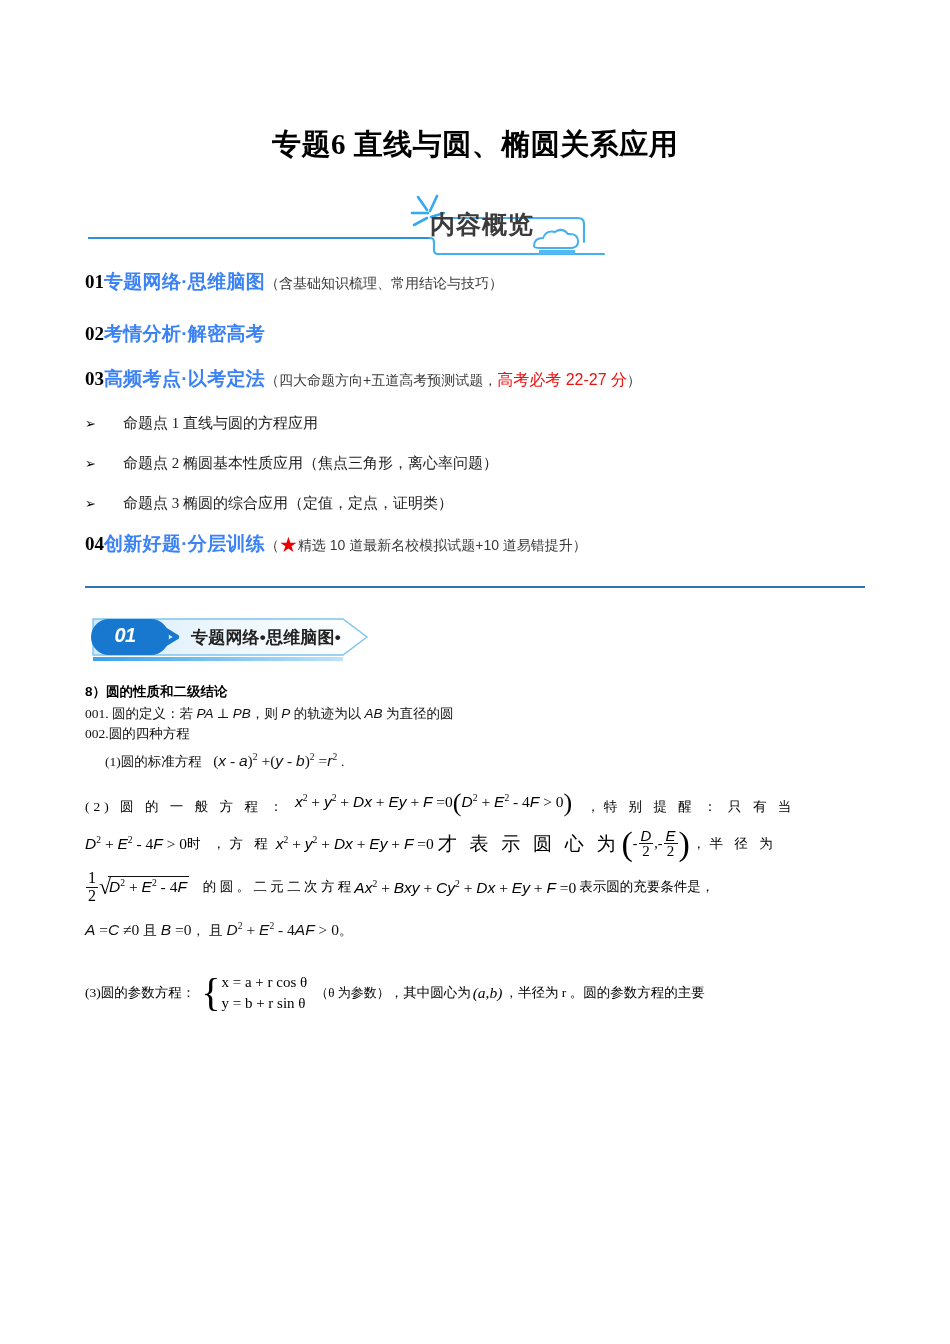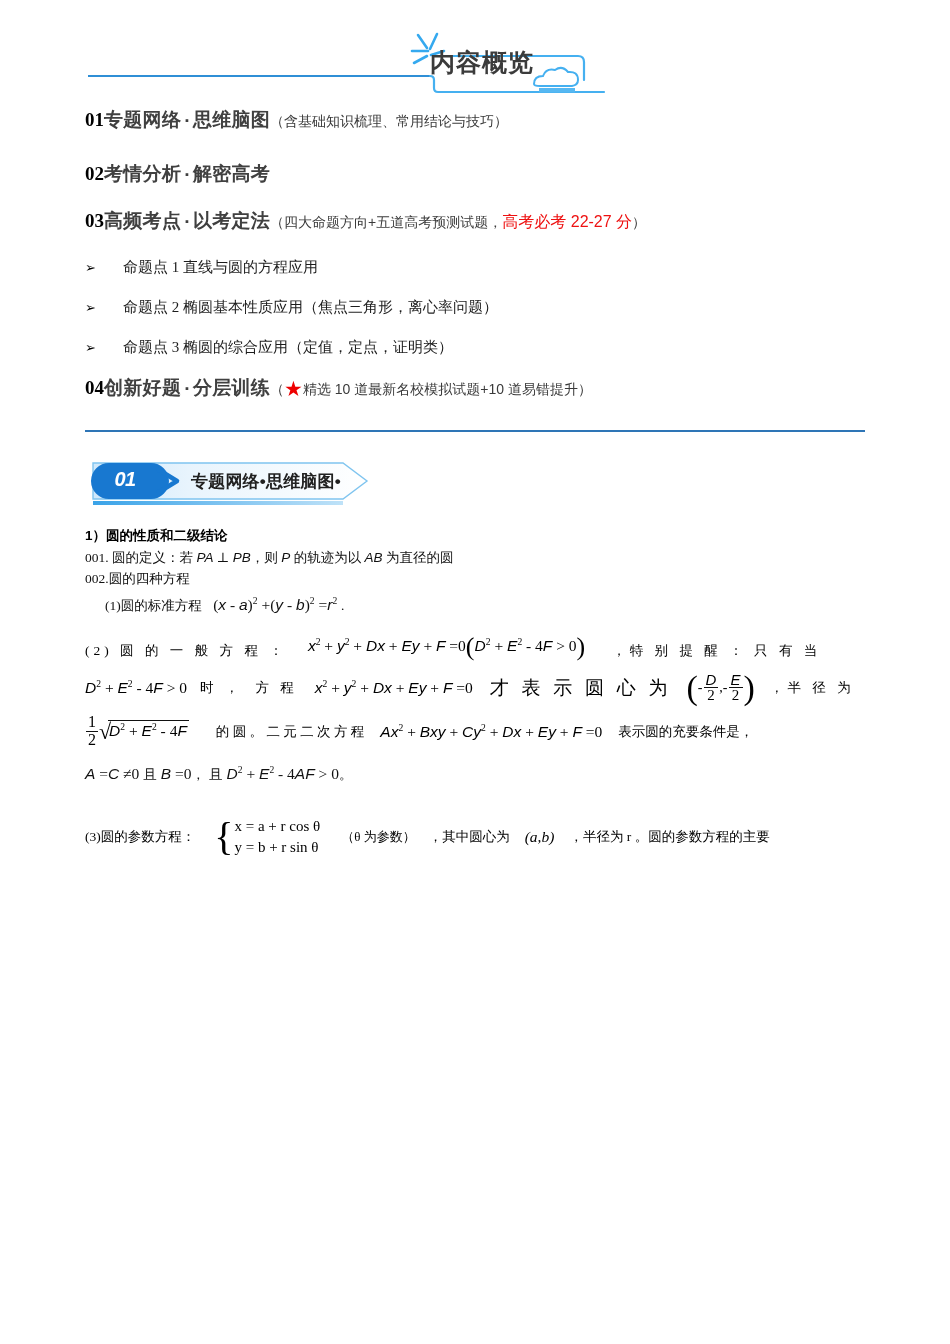--- a/index.html
+++ b/index.html
@@ -69,24 +69,24 @@
   }
   .toc-space-a { height: 33px; }
   .toc-space-b { height: 26px; }
   .toc-num {
     font-family: "Liberation Serif", "DejaVu Serif", serif;
     font-weight: bold;
     font-size: 19px;
     color: #000;
   }
   .toc-head {
-    font-family: Liberation Mono, monospace;
+    font-family: Liberation Sans, sans-serif;
     font-weight: bold;
     font-size: 19px;
-    color: #404040;
+    color: #3b82f6;
     letter-spacing: 0.3px;
   }
   .toc-sub {
     font-family: Liberation Sans, sans-serif;
     font-size: 14px;
     color: #3a3a3a;
   }
   .toc-red {
     color: #ee1111;
     font-family: Liberation Sans, sans-serif;
@@ -230,29 +230,29 @@
     text-align: left;
     line-height: 1.35;
     font-size: 15px;
     margin-left: 1px;
   }
   .eq-row-wrap {
     display: flex;
     align-items: flex-end;
     width: 780px;
     flex-wrap: nowrap;
-    gap: 13px;
   }
   .line-gap { height: 18px; }
 </style>
 </head>
 <body>
 
 <div class="page">
 
+  <h1 class="doc-title">专题6 直线与圆、椭圆关系应用</h1>
 
   <div class="overview-banner">
     <svg width="950" height="78" viewBox="0 0 950 78">
 
       <path d="M 88 58 L 430 58" stroke="#2f8fd6" stroke-width="2.2" fill="none"></path>
 
       <path d="M 430 58 L 430 58 Q 434 58 434 62 L 434 70 Q 434 74 438 74 L 604 74" stroke="#45b0f0" stroke-width="2.2" fill="none" stroke-linecap="round"></path>
 
       <path d="M 437 38 L 578 38 Q 584 38 584 44 L 584 62" stroke="#45b0f0" stroke-width="2.2" fill="none" stroke-linecap="round"></path>
 
@@ -334,21 +334,21 @@
       <path d="M 74 13 L 92 24 L 74 35" stroke="#1878d0" stroke-width="4.5" fill="none" stroke-linecap="round" stroke-linejoin="round"></path>
 
       <rect x="8" y="44" width="250" height="4" fill="url(#barGrad)"></rect>
     </svg>
     <div class="sect-badge-num">01</div>
     <div class="sect-badge-label">专题网络•思维脑图•</div>
   </div>
 
   <div class="body-block">
 
-    <div class="sub-head">1）圆的性质和二级结论</div>
+    <div class="sub-head">8）圆的性质和二级结论</div>
 
     <div class="b-line">
       <span>001. 圆的定义：若 </span><span class="mi">PA</span><span> ⊥ </span><span class="mi">PB</span><span>，则 </span><span class="mi">P</span><span> 的轨迹为以 </span><span class="mi">AB</span><span> 为直径的圆</span>
     </div>
 
     <div class="b-line">002.圆的四种方程</div>
 
     <div class="b-line b-indent" style="margin-top:6px;">
       <span>(1)圆的标准方程</span>
       <span class="mathtxt" style="margin-left:8px;">

